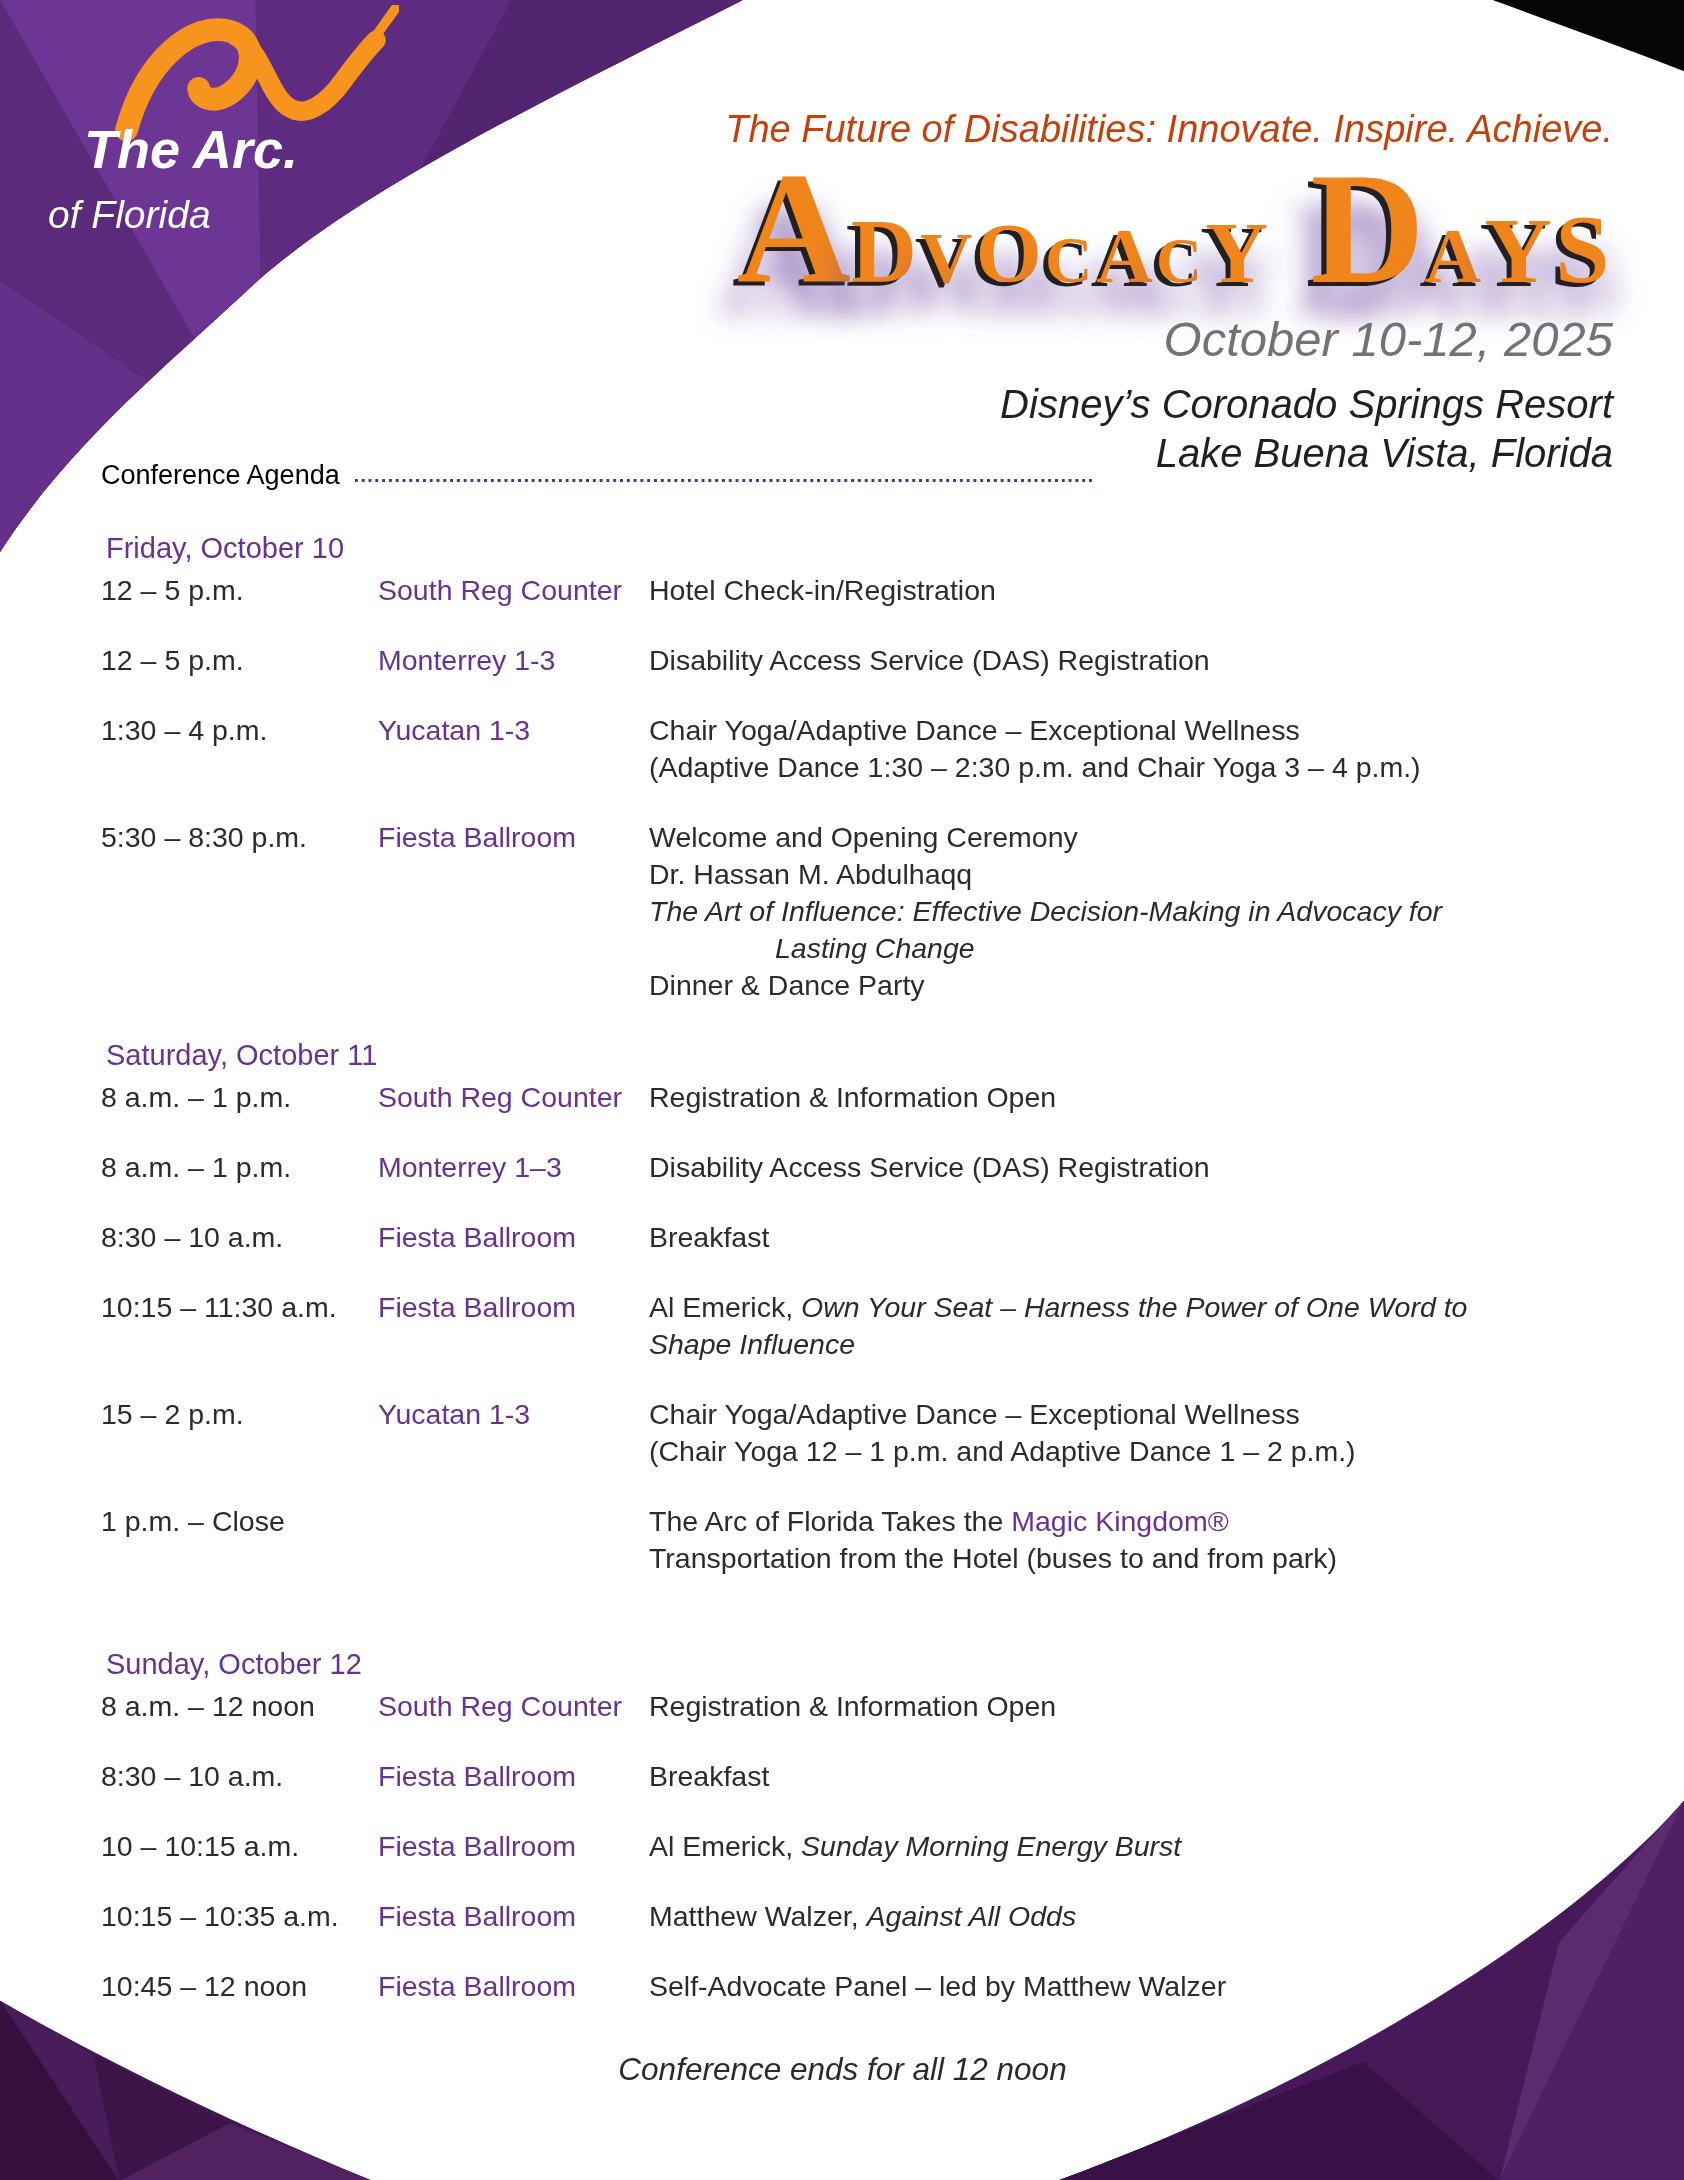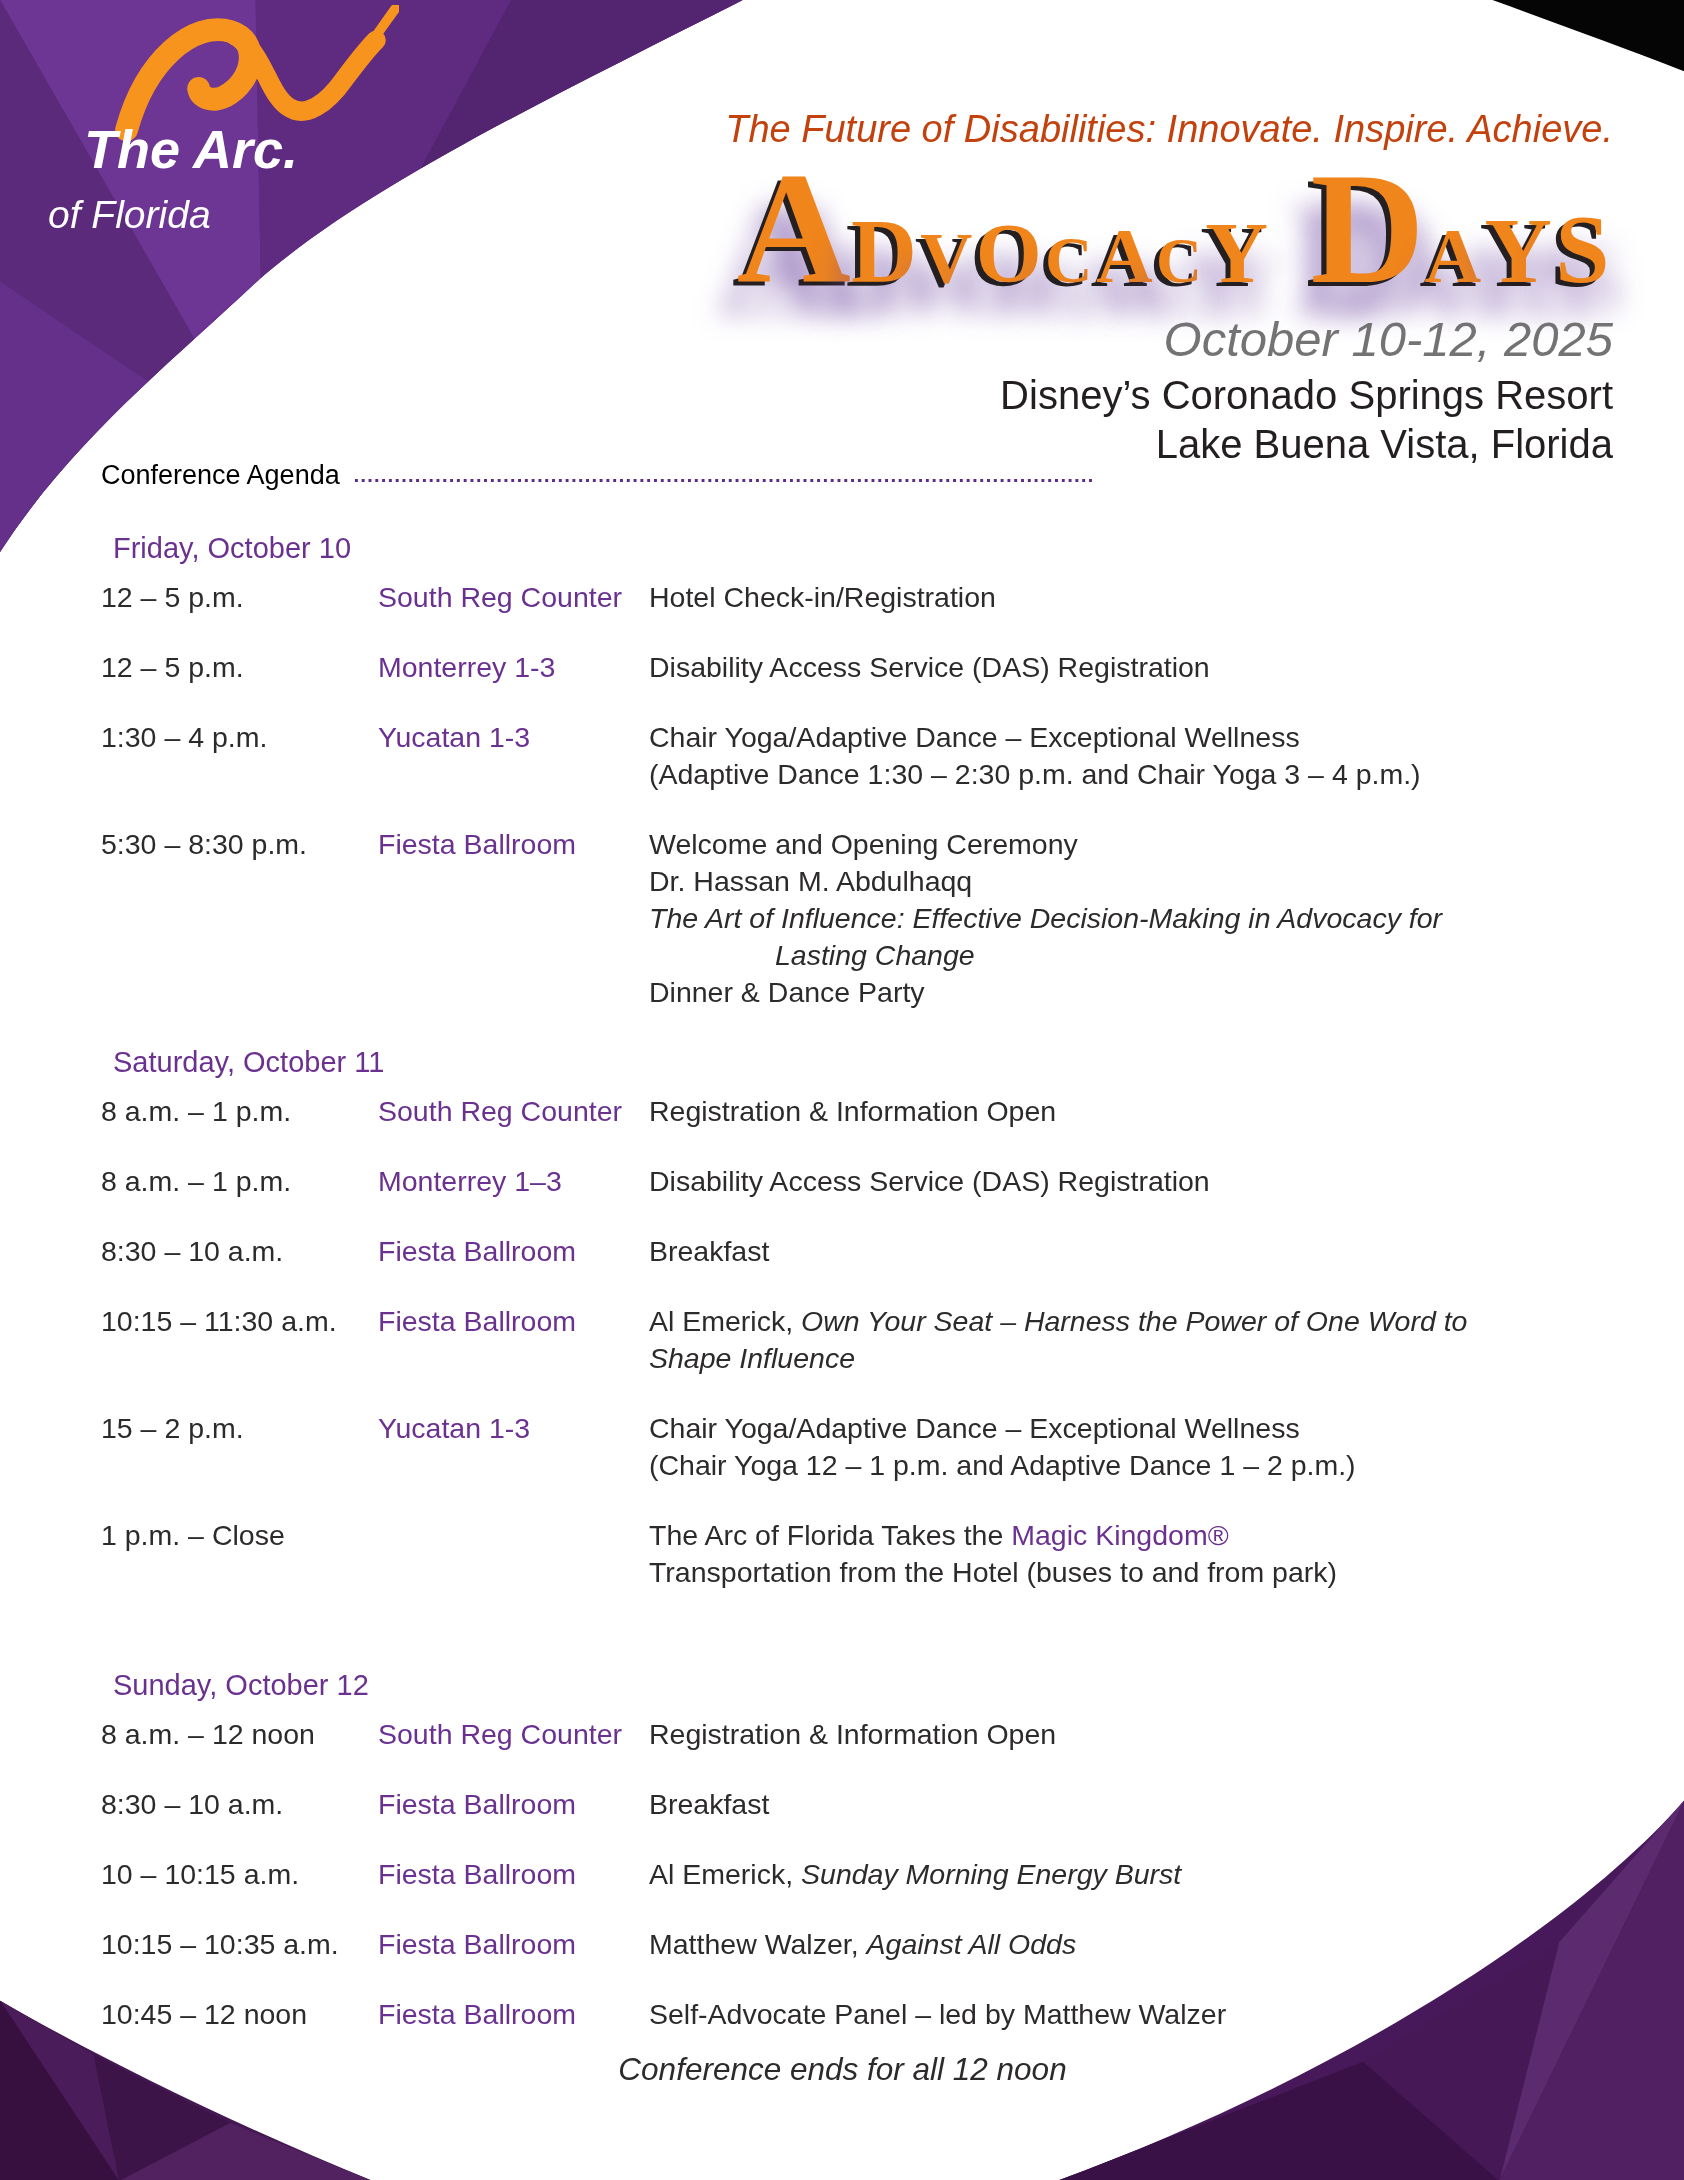--- a/index.html
+++ b/index.html
@@ -22,29 +22,29 @@
     display:flex;justify-content:flex-end;align-items:baseline;gap:39px;
     font-family:"Liberation Serif",serif;color:#f0851c;font-weight:bold;
     text-shadow:-5.1px 4.3px 0 #241f21,-19px 31px 25.6px rgba(110,70,160,0.55),13.6px 31px 25.6px rgba(110,70,160,0.40);
     line-height:0.95;margin-bottom:6.8px;
   }
   .word{display:inline-flex;align-items:baseline;}
   .init{font-size:158px;}
   .rest{font-size:106px;letter-spacing:3.4px;}
   .rest span{display:inline;}
   .dates{font-size:49px;font-style:italic;color:#737373;line-height:1.15;margin-top:1.7px;}
-  .venue{font-size:40px;color:#231f20;line-height:49px;margin-top:3px;}
+  .venue{font-size:40px;font-style:italic;color:#231f20;line-height:49px;margin-top:12px;}
 
   
   .agenda{position:absolute;left:101px;top:460px;width:1416px;z-index:2;}
   .agenda-head{width:991px;display:flex;align-items:center;gap:13.6px;font-size:27px;color:#000000;margin-bottom:39px;}
   .leader{flex:1;height:3.4px;align-self:center;margin-top:10.2px;
     background-image:radial-gradient(circle closest-side,#5d2c87 90%,transparent);
     background-size:6.8px 3.4px;background-repeat:repeat-x;}
-  .day-label{font-size:29px;color:#6a3191;line-height:37px;font-weight:normal;margin:12px;}
+  .day-label{font-size:29px;color:#6a3191;line-height:37px;font-weight:normal;margin:5px;}
   .gap-lg{display:block;height:31px;}
   .row{display:grid;grid-template-columns:277px 271px 1fr;font-size:28.5px;line-height:37px;margin-bottom:33px;}
   .loc,.hl{color:#6a3191;}
   .it{font-style:italic;}
   .indent{padding-left:126px;}
 
   .footer-note{position:absolute;top:2051px;left:0;right:0;text-align:center;
     font-size:31.5px;font-style:italic;color:#2d2a2b;z-index:2;}
 </style>
 </head>

